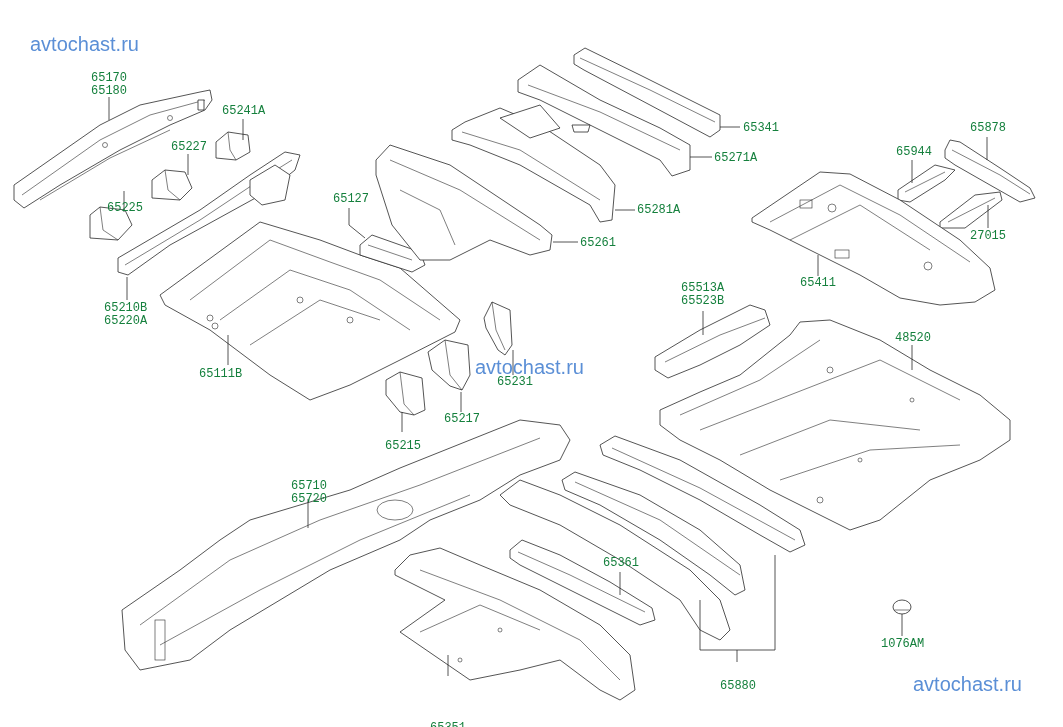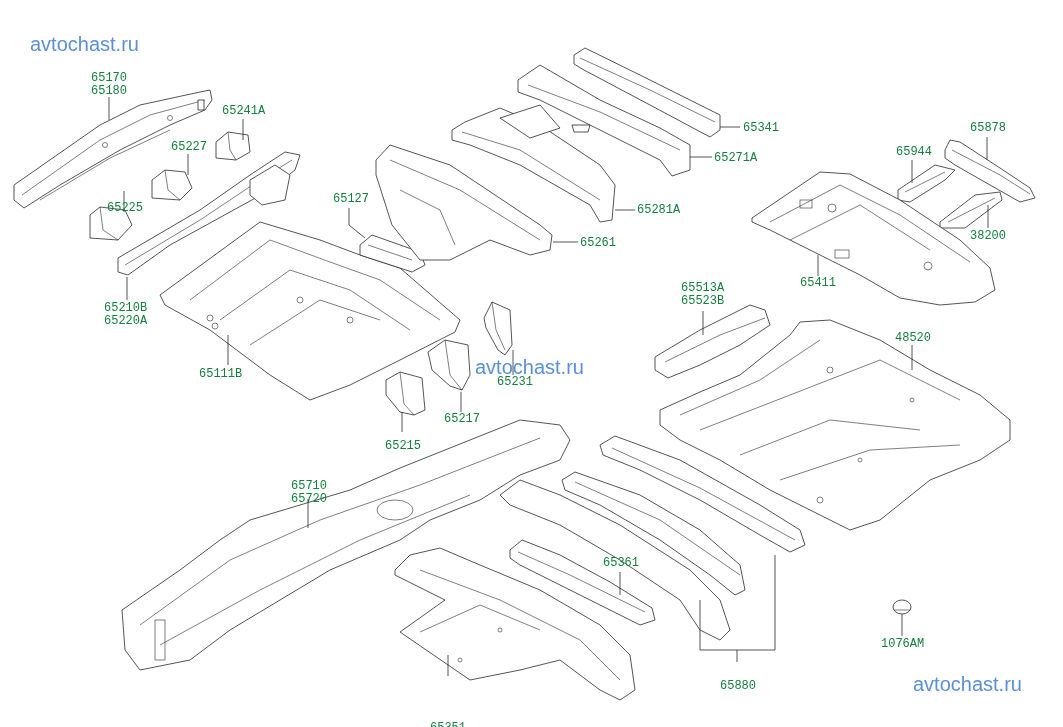--- a/index.html
+++ b/index.html
@@ -223,21 +223,21 @@
     <div>65220A</div>
   </div>
   <div class="lbl" style="left:199px;top:368px;">65111B</div>
   <div class="lbl" style="left:333px;top:193px;">65127</div>
   <div class="lbl" style="left:580px;top:237px;">65261</div>
   <div class="lbl" style="left:637px;top:204px;">65281A</div>
   <div class="lbl" style="left:714px;top:152px;">65271A</div>
   <div class="lbl" style="left:743px;top:122px;">65341</div>
   <div class="lbl" style="left:970px;top:122px;">65878</div>
   <div class="lbl" style="left:857px;top:146px;margin-left:39px;">65944</div>
-  <div class="lbl" style="left:970px;top:230px;">38200</div>
+  <div class="lbl" style="left:970px;top:230px;">27015</div>
   <div class="lbl" style="left:800px;top:277px;">65411</div>
   <div class="lbl" style="left:681px;top:282px;">
     <div>65513A</div>
     <div>65523B</div>
   </div>
   <div class="lbl" style="left:895px;top:332px;">48520</div>
   <div class="lbl" style="left:497px;top:376px;">65231</div>
   <div class="lbl" style="left:444px;top:413px;">65217</div>
   <div class="lbl" style="left:385px;top:408px;margin-top:32px;">65215</div>
   <div class="lbl" style="left:291px;top:480px;">

